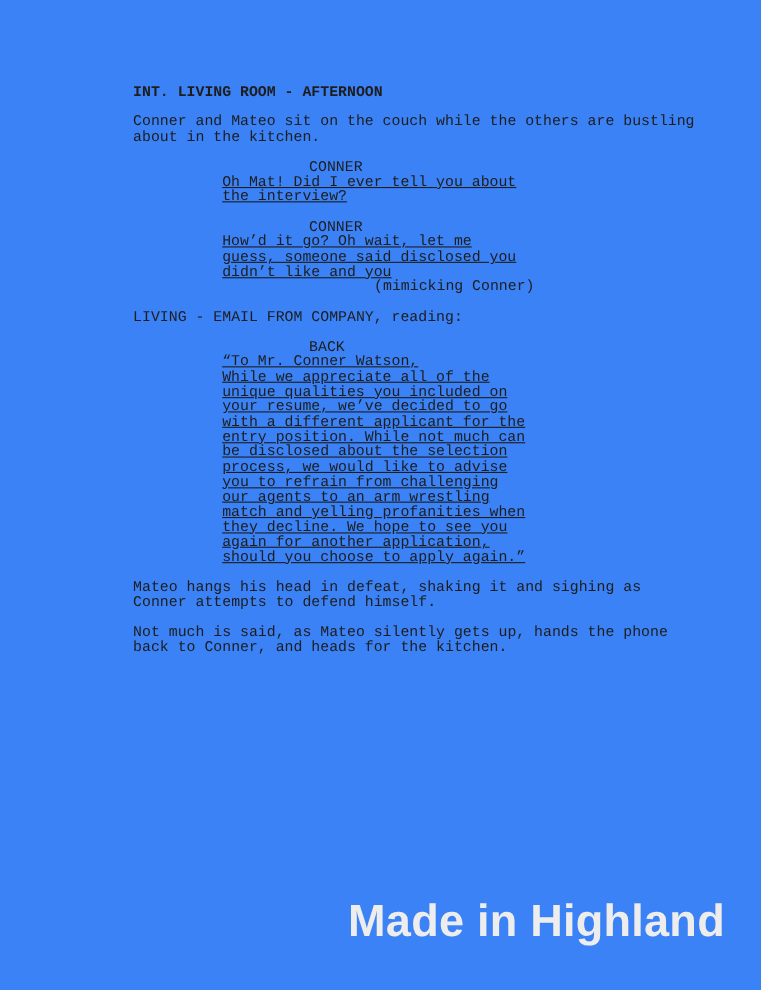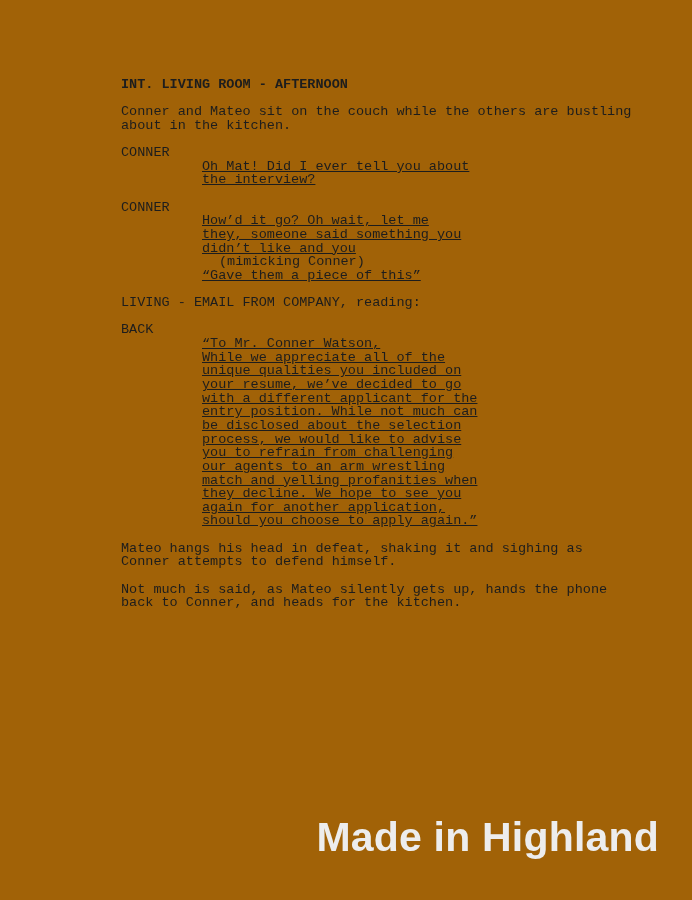--- a/index.html
+++ b/index.html
@@ -4,21 +4,21 @@
 <style>
   html, body {
     margin: 0;
     padding: 0;
     background: #ffffff;
   }
   .page {
     position: relative;
     width: 692px;
     height: 900px;
-    background: #a16207;
+    background: #3b82f6;
     overflow: hidden;
     box-sizing: border-box;
     padding: 78px 40px 0 121px;
     font-family: "Liberation Mono", "DejaVu Sans Mono", monospace;
     font-size: 13.5px;
     line-height: 13.64px;
     color: #1d1d1d;
   }
   .blk {
     margin: 0 0 13.64px 0;
@@ -27,30 +27,32 @@
   .scene-heading {
     font-weight: bold;
   }
   .transition {
     font-weight: normal;
   }
   .dialogue-block {
     margin: 0 0 13.64px 0;
   }
   .character {
+    margin-left: 160px;
     white-space: pre;
   }
   .dialogue {
     margin-left: 81px;
     white-space: pre;
     text-decoration: underline;
   }
   .parenthetical {
-    margin-left: 98px;
+    margin-left: 53px;
     white-space: pre;
+    text-align: center;
   }
   .watermark {
     position: absolute;
     right: 33px;
     bottom: 42px;
     font-family: "Liberation Sans", "DejaVu Sans", sans-serif;
     font-weight: bold;
     font-size: 41px;
     line-height: 1;
     letter-spacing: 0.2px;
@@ -71,24 +73,23 @@
 
   <div class="dialogue-block">
     <div class="character">CONNER</div>
     <div class="dialogue">Oh Mat! Did I ever tell you about
 the interview?</div>
   </div>
 
   <div class="dialogue-block">
     <div class="character">CONNER</div>
     <div class="dialogue">How’d it go? Oh wait, let me
-they, someone said something you
+guess, someone said disclosed you
 didn’t like and you</div>
     <div class="parenthetical">(mimicking Conner)</div>
-    <div class="dialogue">“Gave them a piece of this”</div>
   </div>
 
 
   <div class="blk action">LIVING - EMAIL FROM COMPANY, reading:</div>
 
   <div class="dialogue-block">
     <div class="character">BACK</div>
     <div class="dialogue">“To Mr. Conner Watson,
 While we appreciate all of the
 unique qualities you included on

